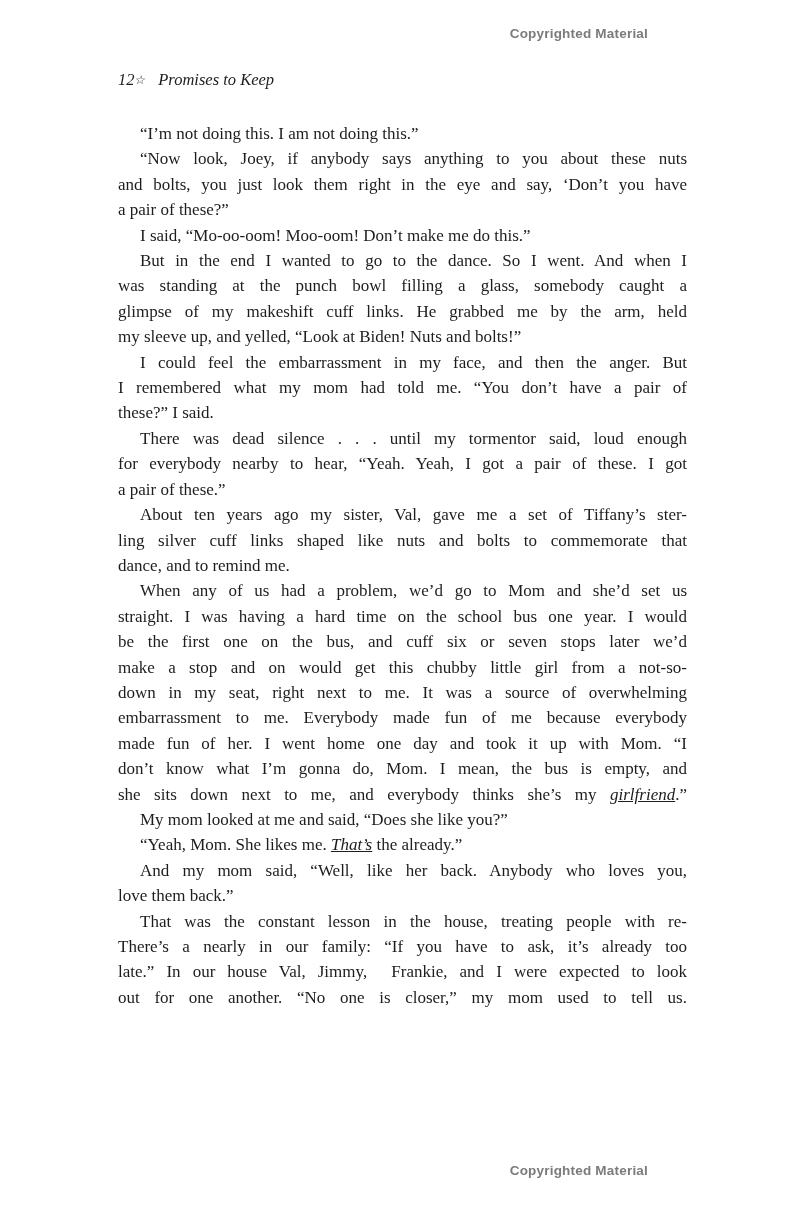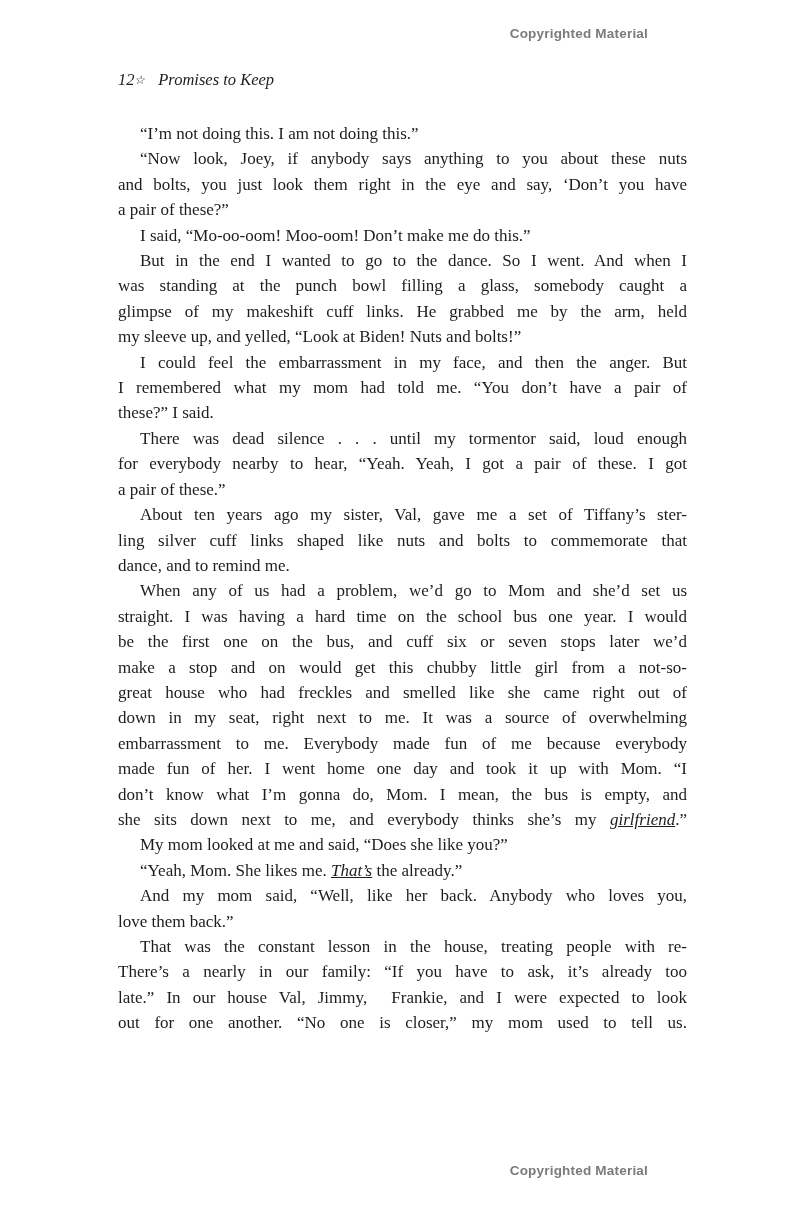--- a/index.html
+++ b/index.html
@@ -77,21 +77,20 @@
     <div class="line indent just"><span>There was dead silence . . . until my tormentor said, loud enough</span></div>
     <div class="line just"><span>for everybody nearby to hear, “Yeah. Yeah, I got a pair of these. I got</span></div>
     <div class="line"><span>a pair of these.”</span></div>
     <div class="line indent just"><span>About ten years ago my sister, Val, gave me a set of Tiffany’s ster-</span></div>
     <div class="line just"><span>ling silver cuff links shaped like nuts and bolts to commemorate that</span></div>
     <div class="line"><span>dance, and to remind me.</span></div>
     <div class="line indent just"><span>When any of us had a problem, we’d go to Mom and she’d set us</span></div>
     <div class="line just"><span>straight. I was having a hard time on the school bus one year. I would</span></div>
     <div class="line just"><span>be the first one on the bus, and cuff six or seven stops later we’d</span></div>
     <div class="line just"><span>make a stop and on would get this chubby little girl from a not-so-</span></div>
-    <div class="line just"><span>great house who had freckles and smelled like she came right out of</span></div>
     <div class="line just"><span>down in my seat, right next to me. It was a source of overwhelming</span></div>
     <div class="line just"><span>embarrassment to me. Everybody made fun of me because everybody</span></div>
     <div class="line just"><span>made fun of her. I went home one day and took it up with Mom. “I</span></div>
     <div class="line just"><span>don’t know what I’m gonna do, Mom. I mean, the bus is empty, and</span></div>
     <div class="line just"><span>she sits down next to me, and everybody thinks she’s my </span><span class="it">girlfriend</span><span>.”</span></div>
     <div class="line indent"><span>My mom looked at me and said, “Does she like you?”</span></div>
     <div class="line indent"><span>“Yeah, Mom. She likes me. </span><span class="it">That’s</span><span> the already.”</span></div>
     <div class="line indent just"><span>And my mom said, “Well, like her back. Anybody who loves you,</span></div>
     <div class="line"><span>love them back.”</span></div>
     <div class="line indent just"><span>That was the constant lesson in the house, treating people with re-</span></div>

